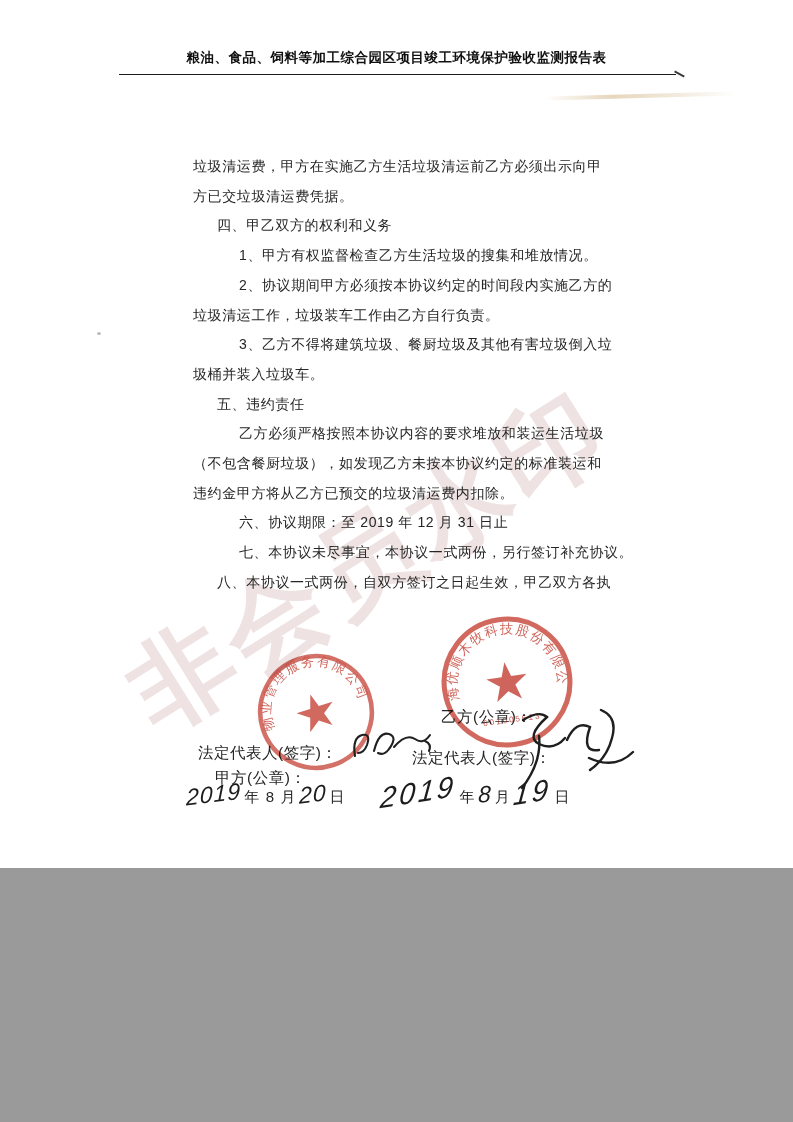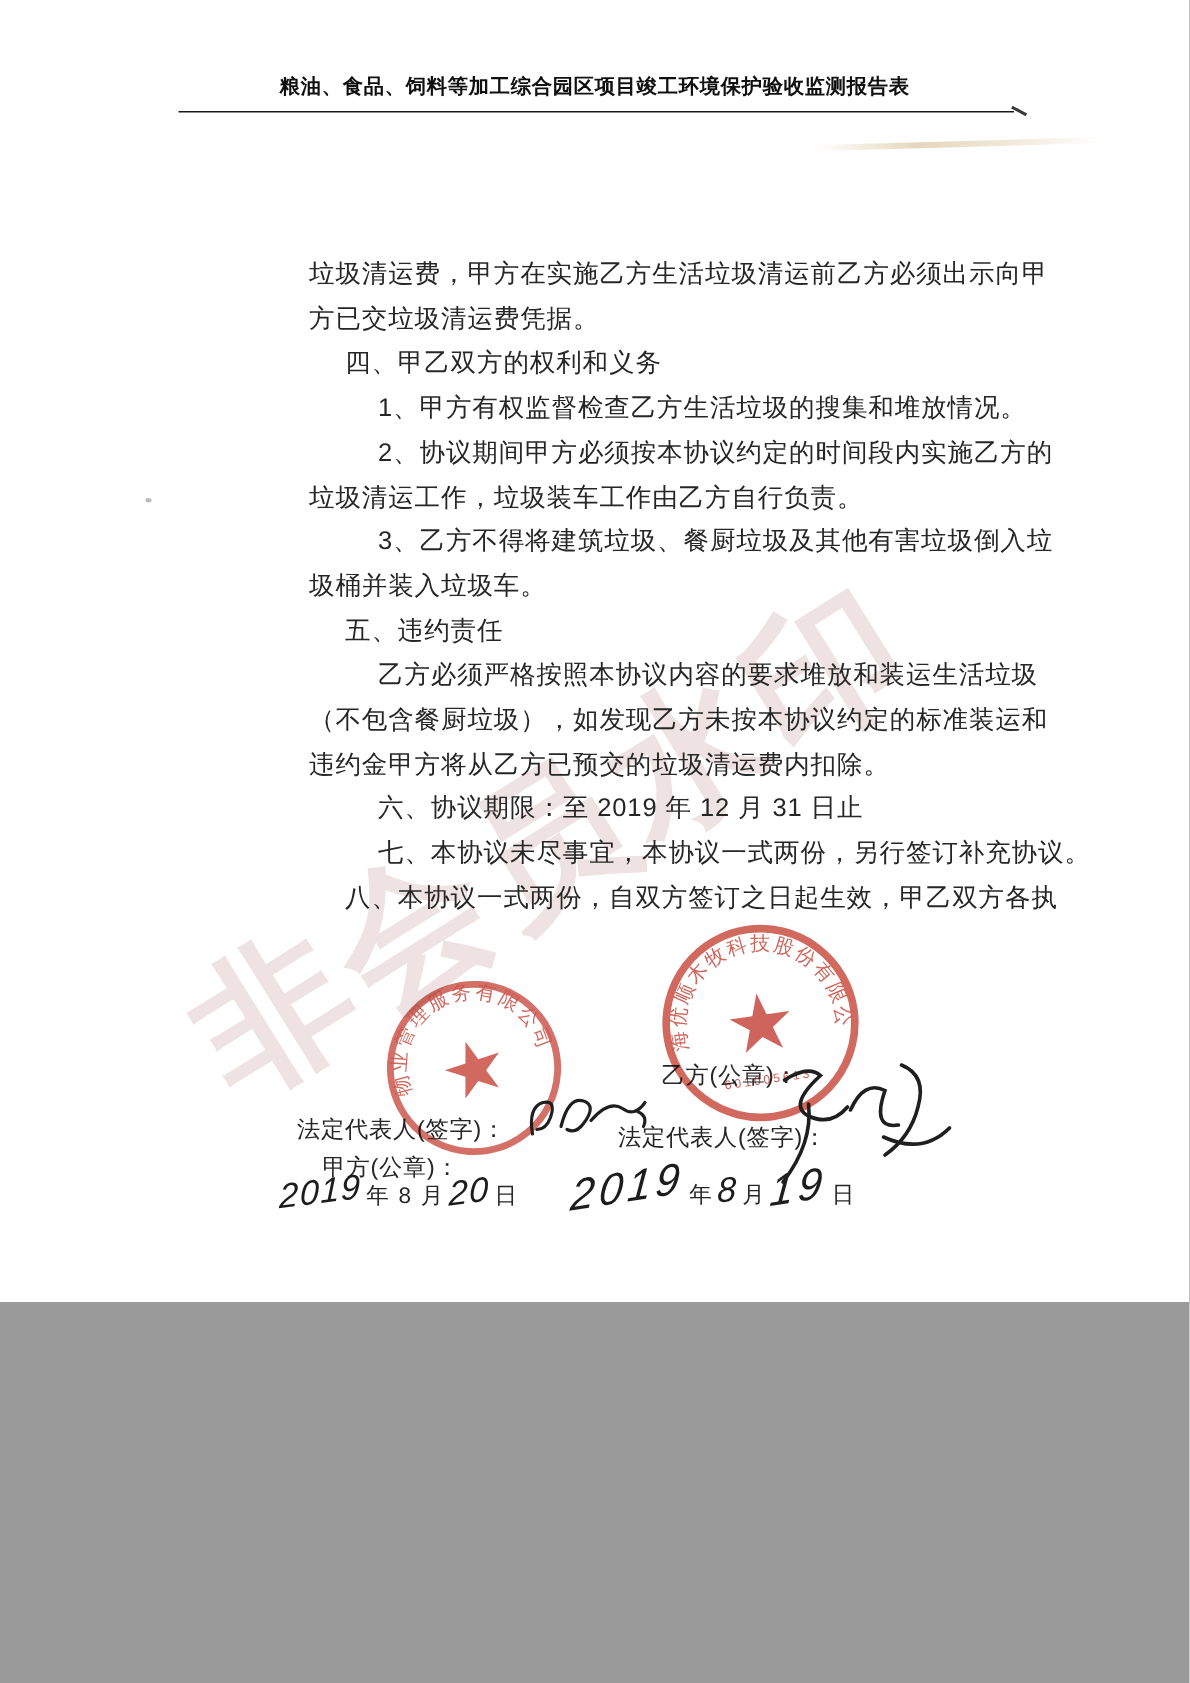--- a/index.html
+++ b/index.html
@@ -25,22 +25,22 @@
   }
   .speck{position:absolute;left:97px;top:332px;width:4px;height:3px;background:rgba(60,60,60,.35);border-radius:50%;}
   
   .watermark{
     position:absolute;left:140px;top:636px;transform:rotate(-32deg);transform-origin:0 50%;
     font-size:102px;font-weight:700;letter-spacing:6px;white-space:nowrap;
     color:rgba(199,158,158,.30);pointer-events:none;z-index:1;
   }
   
   .body-text{
-    position:absolute;left:193px;top:168px;width:430px;z-index:2;
-    font-size:17px;line-height:29.7px;letter-spacing:.6px;color:#262626;margin-left:13px;
+    position:absolute;left:193px;top:152px;width:430px;z-index:2;
+    font-size:14px;line-height:29.7px;letter-spacing:.6px;color:#262626;
   }
   .ln{white-space:nowrap;}
   .ind1{padding-left:24px;}
   .ind2{padding-left:46px;}
   
   .abs{position:absolute;font-size:15.5px;letter-spacing:.5px;white-space:nowrap;z-index:2;}
   .lbl-a-seal{left:215px;top:722px;margin-top:46px;}
   .lbl-b-seal{left:441px;top:707px;}
   .lbl-a-rep{left:198px;top:743px;}
   .lbl-b-rep{left:412px;top:748px;}

